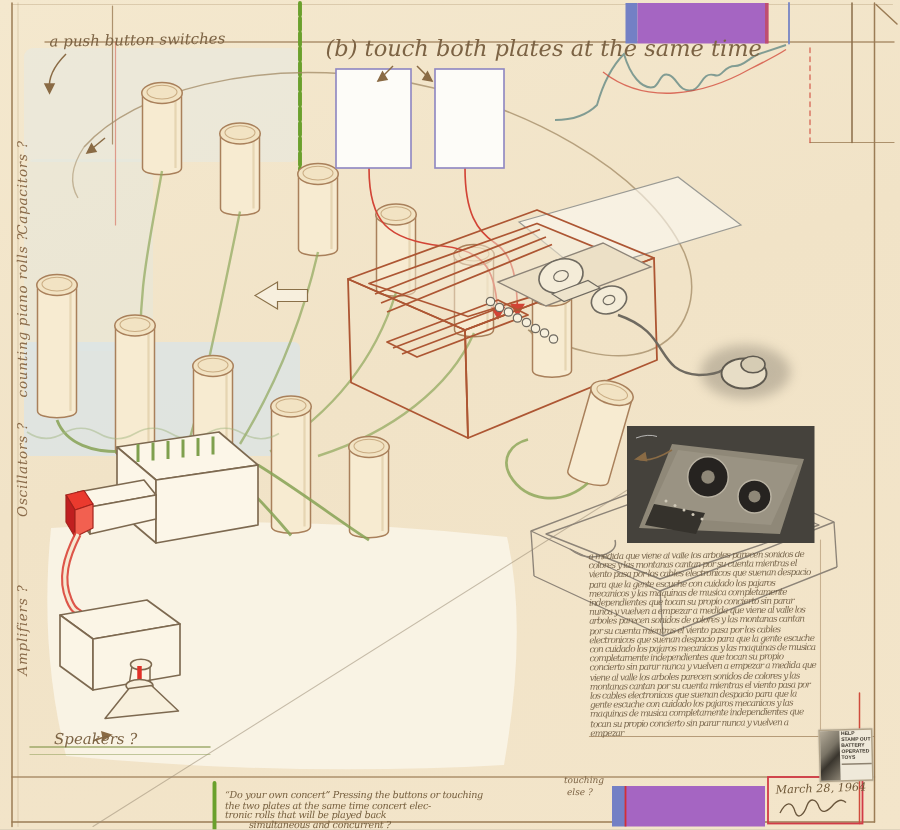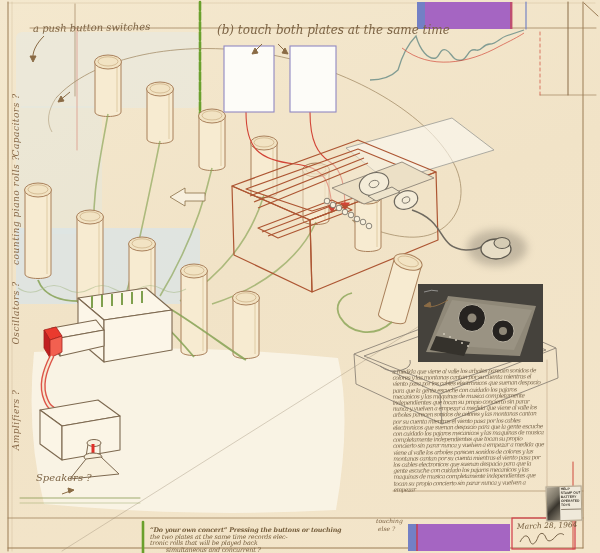--- a/index.html
+++ b/index.html
@@ -327,31 +327,31 @@
     <polygon points="205,193 185,193 185,188 170,197 185,206 185,201 205,201" fill="#f7efdd" stroke="#8a7048" stroke-width=".8"></polygon>
     <path d="M62,494 L73,490" fill="none"></path>
         <path d="M74,490 l-6,-2 1,5 z"></path>
     <path d="M448,300 C438,306 431,308 425,306" fill="none"></path>
         <path d="M424,306 l6,-4 1,5 z"></path>
   </g>
 </svg>
 
 <div class="hand" style="left:33px;top:22px;font-size:10px;transform:rotate(-1deg);">a push button switches</div>
 
-<div class="hand" style="left:217px;top:23px;font-size:12px;">(b) touch both plates at the same time</div>
+<div class="hand" style="left:217px;top:23px;font-size:15px;">(b) touch both plates at the same time</div>
 
 <div class="vlabel" style="left:16px;top:125px;">Capacitors ?</div>
 <div class="vlabel" style="left:16px;top:210px;">counting piano rolls ?</div>
 <div class="vlabel" style="left:16px;top:313px;">Oscillators ?</div>
 <div class="vlabel" style="left:16px;top:420px;">Amplifiers ?</div>
 
-<div class="hand" style="left:36px;top:472px;font-size:10px;">Speakers ?</div>
-
-<div class="note-line" style="left:150px;top:527px;font-weight:bold;">“Do your own concert”   Pressing the buttons or touching</div>
-<div class="note-line" style="left:150px;top:533.5px;">the two plates at the same time   records elec-</div>
+<div class="hand" style="left:36px;top:488px;font-size:10px;">Speakers ?</div>
+
+<div class="note-line" style="left:150px;top:527px;">“Do your own concert”   Pressing the buttons or touching</div>
+<div class="note-line" style="left:150px;top:533.5px;">the two plates at the same time   concert elec-</div>
 <div class="note-line" style="left:150px;top:540px;">tronic rolls that will be played back</div>
 <div class="note-line" style="left:166px;top:546.5px;">simultaneous and concurrent ?</div>
 
 <div class="hand margin-note" style="left:376px;top:518px;">touching</div>
 <div class="hand margin-note" style="left:378px;top:526px;">else ?</div>
 
 <div class="scribble">a medida que viene al valle los arboles parecen sonidos de colores y las montanas cantan por su cuenta mientras el viento pasa por los cables electronicos que suenan despacio para que la gente escuche con cuidado los pajaros mecanicos y las maquinas de musica completamente independientes que tocan su propio concierto sin parar nunca y vuelven a empezar a medida que viene al valle los arboles parecen sonidos de colores y las montanas cantan por su cuenta mientras el viento pasa por los cables electronicos que suenan despacio para que la gente escuche con cuidado los pajaros mecanicos y las maquinas de musica completamente independientes que tocan su propio concierto sin parar nunca y vuelven a empezar a medida que viene al valle los arboles parecen sonidos de colores y las montanas cantan por su cuenta mientras el viento pasa por los cables electronicos que suenan despacio para que la gente escuche con cuidado los pajaros mecanicos y las maquinas de musica completamente independientes que tocan su propio concierto sin parar nunca y vuelven a empezar </div>
 
 <div class="datebox-text">March 28, 1964</div>
 

